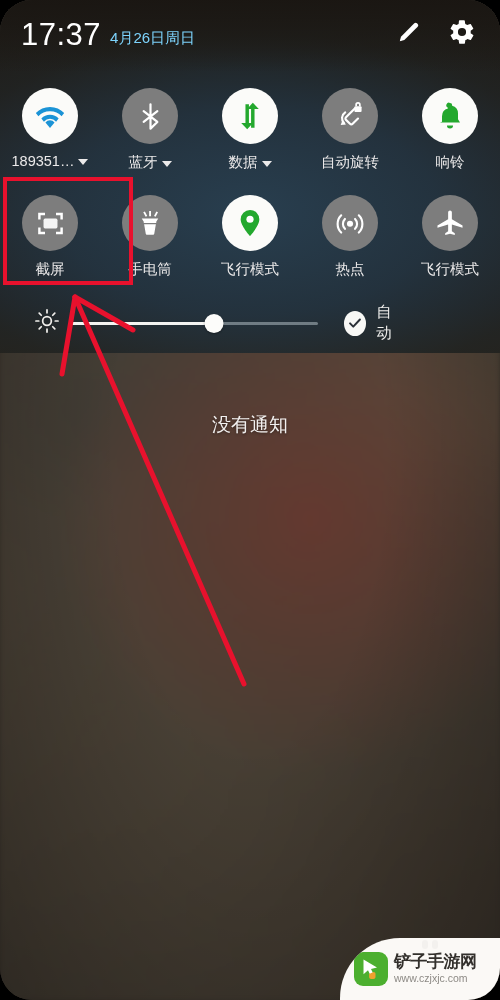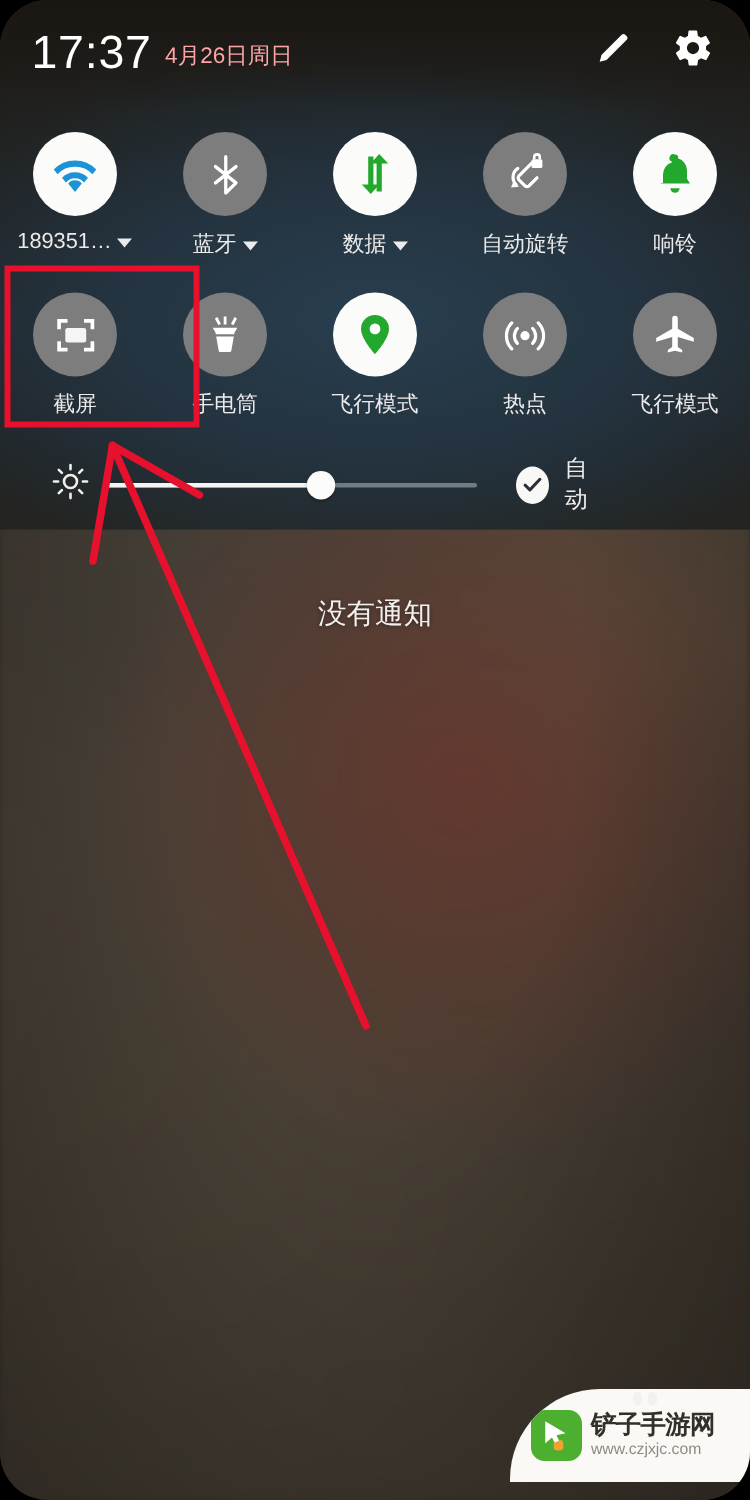--- a/index.html
+++ b/index.html
@@ -69,21 +69,21 @@
   }
   .clock {
     margin-left: 21px;
     color: #ffffff;
     font-size: 31px;
     letter-spacing: 0.5px;
     line-height: 1;
   }
   .date {
     margin-left: 9px;
-    color: #fca5a5;
+    color: #7dd3fc;
     font-size: 15px;
     line-height: 1;
     padding-top: 6px;
   }
   .status-actions {
     margin-left: auto;
     display: flex;
     align-items: center;
     gap: 26px;
     margin-right: 24px;
@@ -198,42 +198,42 @@
   }
   .auto-label {
     color: #efeeec;
     font-size: 15.5px;
   }
 
   
   .no-notif {
     position: absolute;
     left: 0;
-    top: 396px;
+    top: 412px;
     width: 500px;
     text-align: center;
     color: #f2f0ef;
     font-size: 19px;
     z-index: 3;
     text-shadow: 0 1px 3px rgba(0,0,0,0.45);
   }
 
   
   .annotation-layer {
     position: absolute;
     inset: 0;
     z-index: 9;
     pointer-events: none;
   }
 
   
   .watermark {
     position: absolute;
     right: 0;
-    bottom: 12px;
+    bottom: 0;
     width: 160px;
     height: 62px;
     background: #fbf9f6;
     border-top-left-radius: 60px;
     display: flex;
     align-items: center;
     z-index: 10;
     overflow: hidden;
   }
   .wm-logo {

